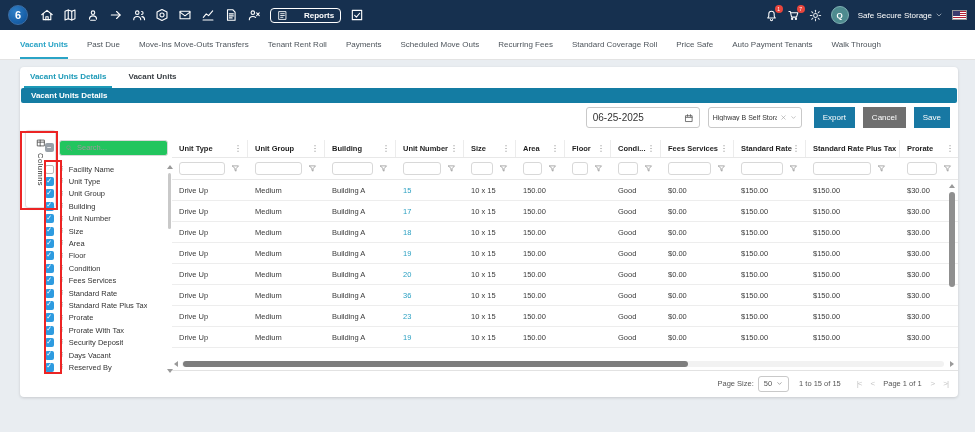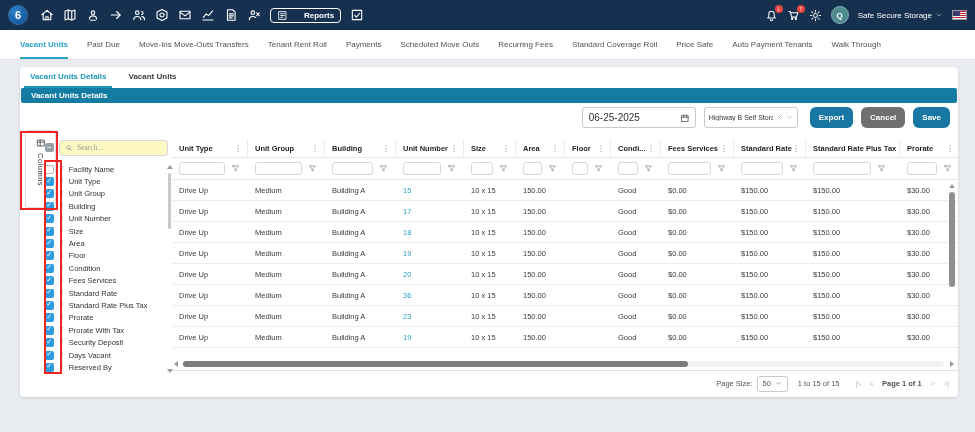--- a/index.html
+++ b/index.html
@@ -46,38 +46,38 @@
   .banner { position:absolute; left:1px; right:1px; top:21px; height:15px; background:var(--banner); border-radius:2px; color:#fff; font-size:8px; font-weight:bold; line-height:15px; padding-left:10px; }
 
   
   .toolbar { position:absolute; right:8px; top:40px; height:21px; display:flex; align-items:center; }
   .datebox { width:114px; height:21px; border:1px solid #c9c9c9; border-radius:3px; display:flex; align-items:center; background:#fff; }
   .datebox input { flex:1; border:none; outline:none; font-family:inherit; font-size:10px; color:#333; padding:0 6px; width:80px; background:transparent; }
   .datebox .cal { width:10px; height:10px; color:#555; margin-right:5px; cursor:pointer; }
   .multisel { width:94px; height:21px; border:1px solid #c9c9c9; border-radius:3px; display:flex; align-items:center; background:#fff; margin-left:8px; font-size:7px; color:#333; padding:0 4px; gap:3px; cursor:pointer; }
   .multisel .lbl { flex:1; white-space:nowrap; overflow:hidden; }
   .multisel .x, .multisel .chev { width:7px; height:7px; color:#999; }
-  .btn { height:21px; border:none; border-radius:6px; color:#fff; font-family:inherit; font-size:8px; font-weight:700; padding:0 9px; cursor:pointer; }
+  .btn { height:21px; border:none; border-radius:0; color:#fff; font-family:inherit; font-size:8px; font-weight:400; padding:0 9px; cursor:pointer; }
   .btn.export { background:var(--btnblue); margin-left:12px; }
   .btn.cancel { background:var(--btngray); margin-left:8px; }
   .btn.save { background:var(--btnblue); margin-left:8px; }
 
   
   .colstab { position:absolute; left:5px; top:63px; width:31px; height:78px; background:#fff; border:1px solid #e0e0e0; border-radius:3px; box-shadow:0 1px 2px rgba(0,0,0,.08); display:flex; flex-direction:column; align-items:center; padding-top:7px; gap:5px; cursor:pointer; }
   .colstab .tbl-ic { width:10px; height:10px; color:#444; }
   .colstab .vtext { writing-mode:vertical-rl; font-size:7.5px; color:#333; letter-spacing:0.5px; }
   .colpanel { position:absolute; left:25px; top:72px; width:123px; height:252px; }
   .panel-head { display:flex; align-items:center; gap:5px; height:17px; }
   .cb { width:9px; height:9px; border-radius:2px; flex:0 0 9px; position:relative; cursor:pointer; }
   .cb.checked { background:var(--cb); }
   .cb.checked::after { content:"\2713"; position:absolute; left:1.2px; top:-0.5px; color:#fff; font-size:7px; }
   .cb.unchecked { background:#fff; border:1px solid #b9b9b9; }
   .cb.indet { background:#98A0A8; }
   .cb.indet::after { content:"\2013"; position:absolute; left:2px; top:-1px; color:#fff; font-size:7.5px; font-weight:bold; }
-  .panel-search { flex:1; height:16px; border:1px solid #d9d9d9; border-radius:3px; display:flex; align-items:center; gap:4px; padding:0 5px; background:#fef9c3;font-family:Liberation Serif, serif; }
+  .panel-search { flex:1; height:16px; border:1px solid #d9d9d9; border-radius:3px; display:flex; align-items:center; gap:4px; padding:0 5px; background:#22c55e; }
   .panel-search .mag { width:8px; height:8px; color:#8b8b8b; }
   .panel-search input { border:none; outline:none; width:70px; font-family:inherit; font-size:7.5px; color:#333; background:transparent; }
   .panel-search input::placeholder { color:#9a9a9a; }
   .col-list { position:absolute; left:0; top:24px; width:123px; }
   .col-item { display:flex; align-items:center; gap:5px; height:12.4px; }
   .col-item .dots { color:#b3b3b3; font-size:6.5px; line-height:1; cursor:grab; }
   .col-item .lab { font-size:7.5px; color:#333; white-space:nowrap; overflow:hidden; }
   .list-scroll { position:absolute; right:-4px; top:26px; width:4px; height:206px; }
   .list-scroll .thumb { position:absolute; top:8px; left:0; width:3px; height:56px; background:#c9c9c9; border-radius:2px; }
 
@@ -108,21 +108,21 @@
   .hscroll .track { position:absolute; left:10px; right:14px; top:0; height:6px; background:#f2f2f2; border-radius:3px; }
   .hscroll .thumb { position:absolute; left:11px; top:0; width:505px; height:6px; background:#7d7d7d; border-radius:3px; cursor:pointer; }
 
   
   .pagebar { position:absolute; left:152px; right:0; top:303px; height:26px; border-top:1px solid #e2e2e2; display:flex; align-items:center; justify-content:flex-end; gap:10px; padding-right:10px; font-size:7.5px; color:#555; }
   .psize { display:flex; align-items:center; gap:4px; }
   .psel { border:1px solid #c9c9c9; border-radius:3px; height:16px; display:flex; align-items:center; gap:4px; padding:0 5px; cursor:pointer; }
   .psel .chev { width:7px; height:7px; color:#666; }
   .pnav { display:flex; align-items:center; gap:9px; margin-left:6px; }
   .pnav .nicon { color:#c4c4c4; font-size:8px; letter-spacing:-1px; cursor:pointer; }
-  .ptext { color:#555;font-weight:bold; }
+  .ptext { color:#555; }
 
   
   .ann { position:absolute; border:2px solid var(--red); z-index:50; pointer-events:none; }
   .ann1 { left:20px; top:131px; width:38px; height:79px; }
   .ann2 { left:44px; top:160px; width:18px; height:214px; }
 </style>
 </head>
 <body style="--topbar: #16304F; --teal: #2AA4C6; --banner: #147CA3; --btnblue: #1878A3; --btngray: #6F6F6F; --cb: #2E9BE0; --link: #2BA0C2; --red: #EC2424; --badge: #E8453C;">
 
 <div class="topbar">

